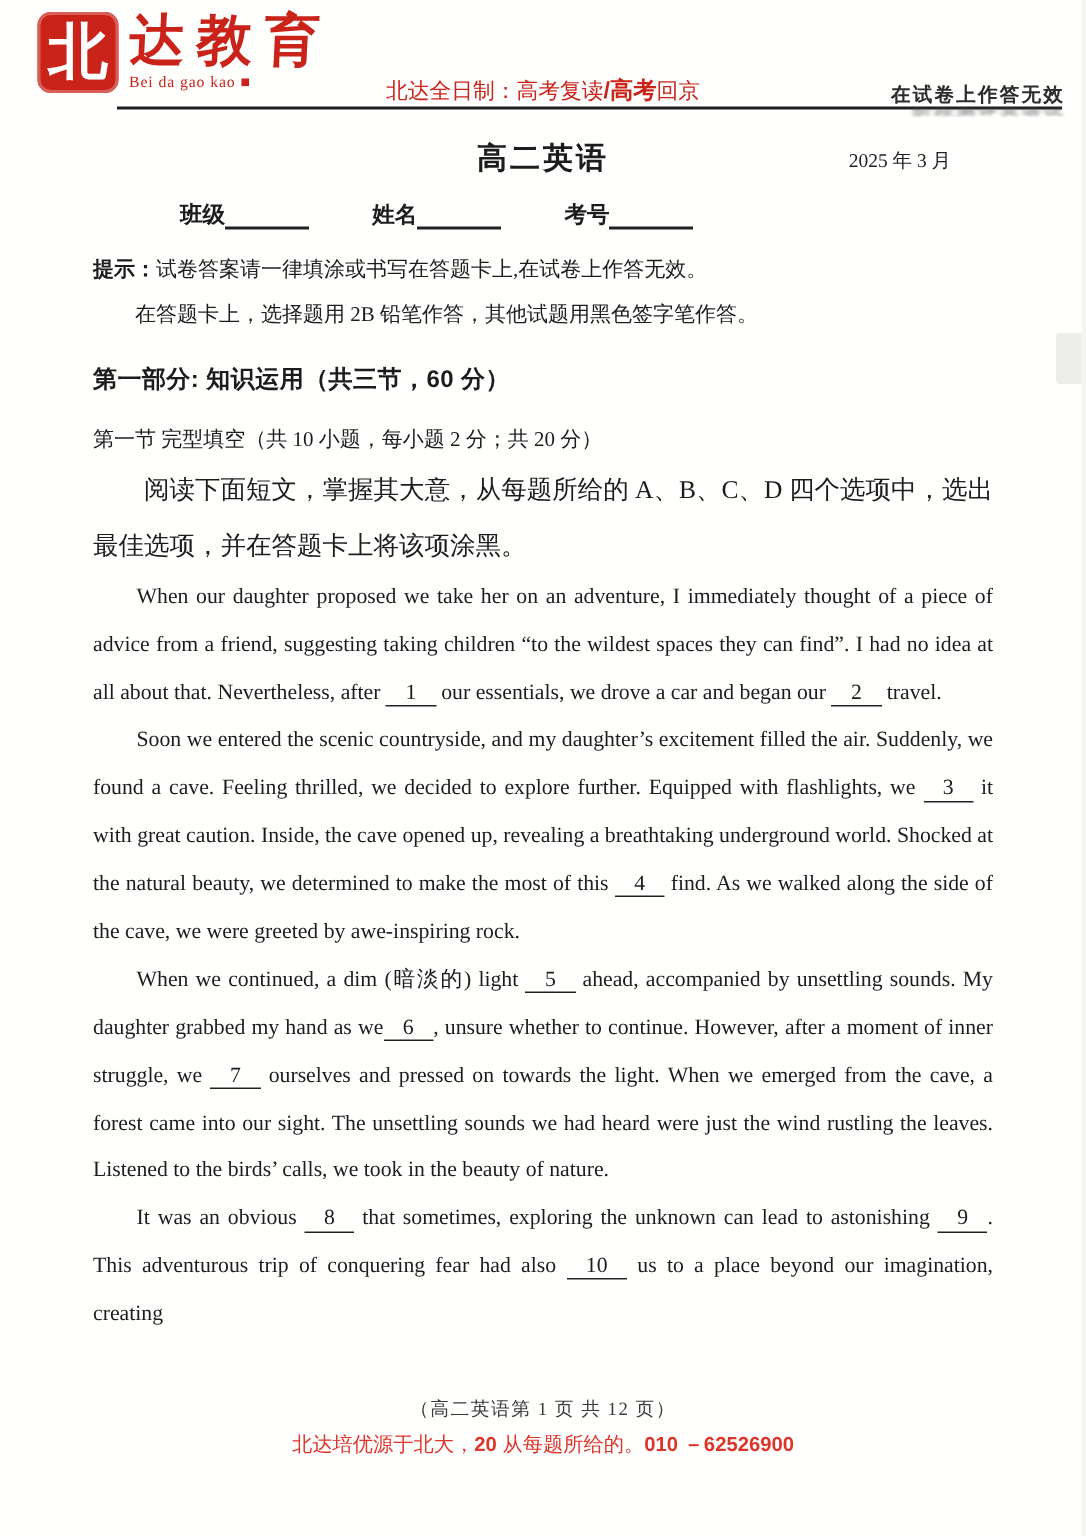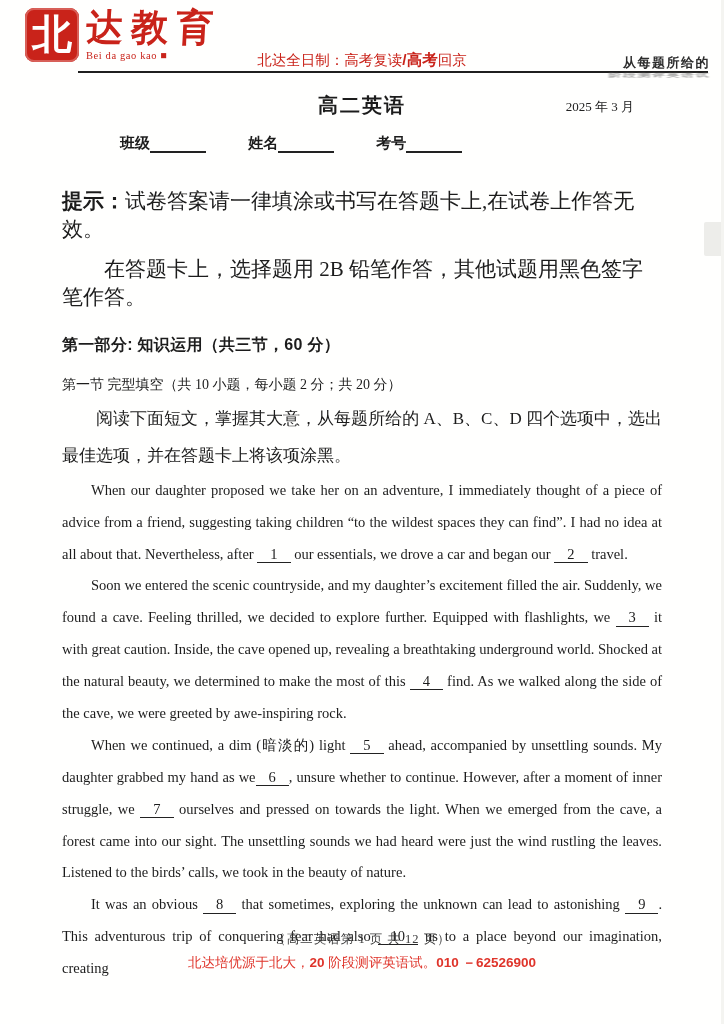--- a/index.html
+++ b/index.html
@@ -58,21 +58,21 @@
   .exam-subject{
     text-align:center;font-size:20px;font-weight:bold;letter-spacing:2px;
     font-family:"Liberation Sans","DejaVu Sans",sans-serif;
   }
   .exam-date{position:absolute;right:28px;top:6px;font-size:13px;color:#222;}
   .fields-row{margin:12px 0 0 58px;font-size:15px;font-weight:bold;
     font-family:"Liberation Sans","DejaVu Sans",sans-serif;}
   .field{margin-right:38px;}
   .field-line{display:inline-block;width:56px;border-bottom:2px solid #222;height:14px;vertical-align:bottom;}
   .duration{text-align:center;font-weight:bold;font-size:15px;margin-top:16px;letter-spacing:.5px;}
-  .notice{margin-top:34px;font-size:21px;}
+  .notice{margin-top:18px;font-size:14px;}
   .notice-label{font-weight:bold;font-family:"Liberation Sans","DejaVu Sans",sans-serif;}
   .notice-line2{margin-top:12px;text-indent:2em;}
   .part-heading{
     margin-top:24px;font-size:16px;font-weight:bold;letter-spacing:.3px;
     font-family:"Liberation Sans","DejaVu Sans",sans-serif;
   }
   .section-heading{margin-top:20px;font-size:14px;}
   .instructions{margin-top:6px;font-size:17px;line-height:2.2;text-indent:2em;text-align:justify;}
   .passage p.para{font-size:14.5px;line-height:2.2;text-indent:2em;text-align:justify;margin:0;}
   .blank{
@@ -99,21 +99,21 @@
       <div class="seal">
         <span>北</span>
       </div>
       <div class="logo-right">
         <div class="brand-text">达教育</div>
         <div class="tagline">Bei da gao kao ■</div>
       </div>
     </div>
     <div class="center-note"><span>北达全日制：高考复读</span><span class="seg-bold">/高考</span><span>回京</span></div>
     <div class="stamp-wrap">
-      <div class="stamp">从每题所给的</div>
+      <div class="stamp">在试卷上作答无效</div>
       <div class="stamp-echo">阶段测评英语试</div>
     </div>
     <div class="header-rule"></div>
   </div>
 
   <div class="main">
 
     <div class="subject-row">
       <div class="exam-subject">高二英语</div>
       <span class="exam-date">2025 年 3 月</span>
@@ -138,18 +138,18 @@
     <div class="passage">
         <p class="para"><span>When our daughter proposed we take her on an adventure, I immediately thought of a piece of advice from a friend, suggesting taking children “to the wildest spaces they can find”. I had no idea at all about that. Nevertheless, after </span><span class="blank">1</span><span> our essentials, we drove a car and began our </span><span class="blank">2</span><span> travel.</span></p>
         <p class="para"><span>Soon we entered the scenic countryside, and my daughter’s excitement filled the air. Suddenly, we found a cave. Feeling thrilled, we decided to explore further. Equipped with flashlights, we </span><span class="blank">3</span><span> it with great caution. Inside, the cave opened up, revealing a breathtaking underground world. Shocked at the natural beauty, we determined to make the most of this </span><span class="blank">4</span><span> find. As we walked along the side of the cave, we were greeted by awe-inspiring rock.</span></p>
         <p class="para"><span>When we continued, a dim (暗淡的) light </span><span class="blank">5</span><span> ahead, accompanied by unsettling sounds. My daughter grabbed my hand as we</span><span class="blank">6</span><span>, unsure whether to continue. However, after a moment of inner struggle, we </span><span class="blank">7</span><span> ourselves and pressed on towards the light. When we emerged from the cave, a forest came into our sight. The unsettling sounds we had heard were just the wind rustling the leaves. Listened to the birds’ calls, we took in the beauty of nature.</span></p>
         <p class="para"><span>It was an obvious </span><span class="blank">8</span><span> that sometimes, exploring the unknown can lead to astonishing </span><span class="blank">9</span><span>. This adventurous trip of conquering fear had also </span><span class="blank">10</span><span> us to a place beyond our imagination, creating</span></p>
       </div>
   </div>
 
   <div class="footer">
     <div class="page-info">（高二英语第 1 页  共 12 页）</div>
-    <div class="promo"><span>北达培优源于北大，</span><span class="seg-bold">20</span><span> 阶段测评英语试。</span><span class="seg-bold">010 －62526900</span></div>
+    <div class="promo"><span>北达培优源于北大，</span><span class="seg-bold">20</span><span> 从每题所给的。</span><span class="seg-bold">010 －62526900</span></div>
   </div>
 
   <div class="scan-box"></div>
   <div class="scan-edge"></div>
 </div>
 
 </body></html>

